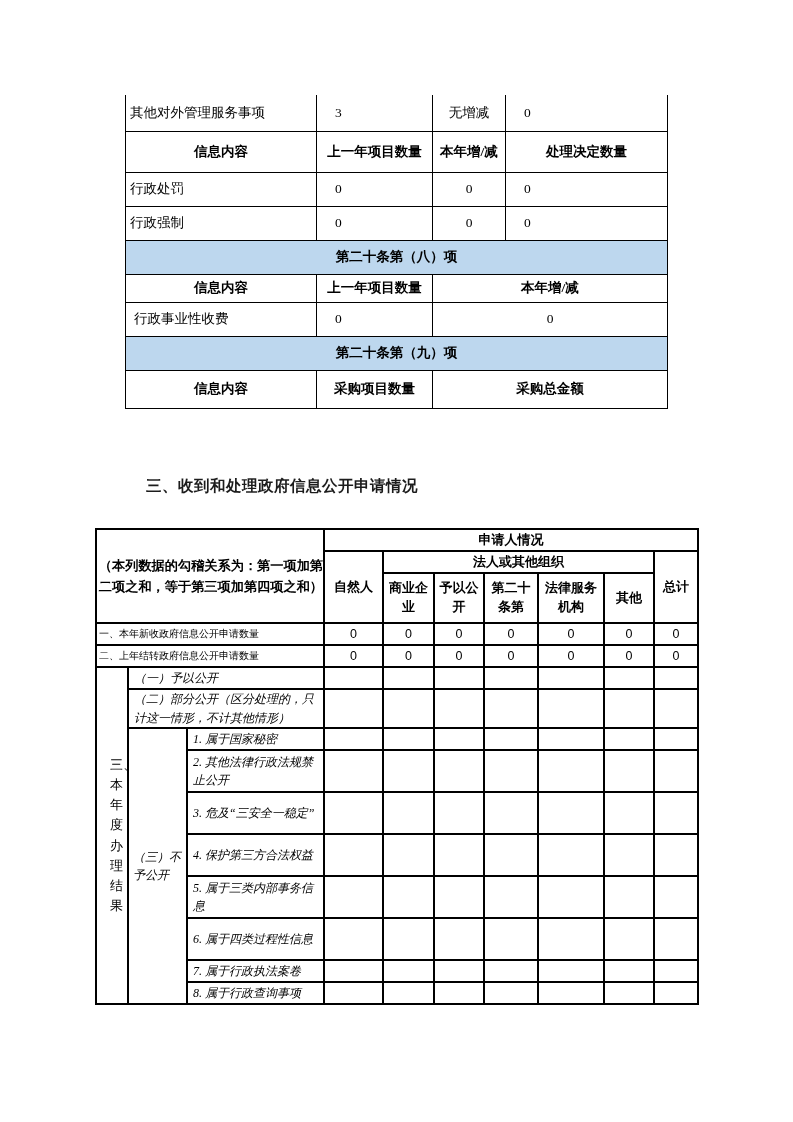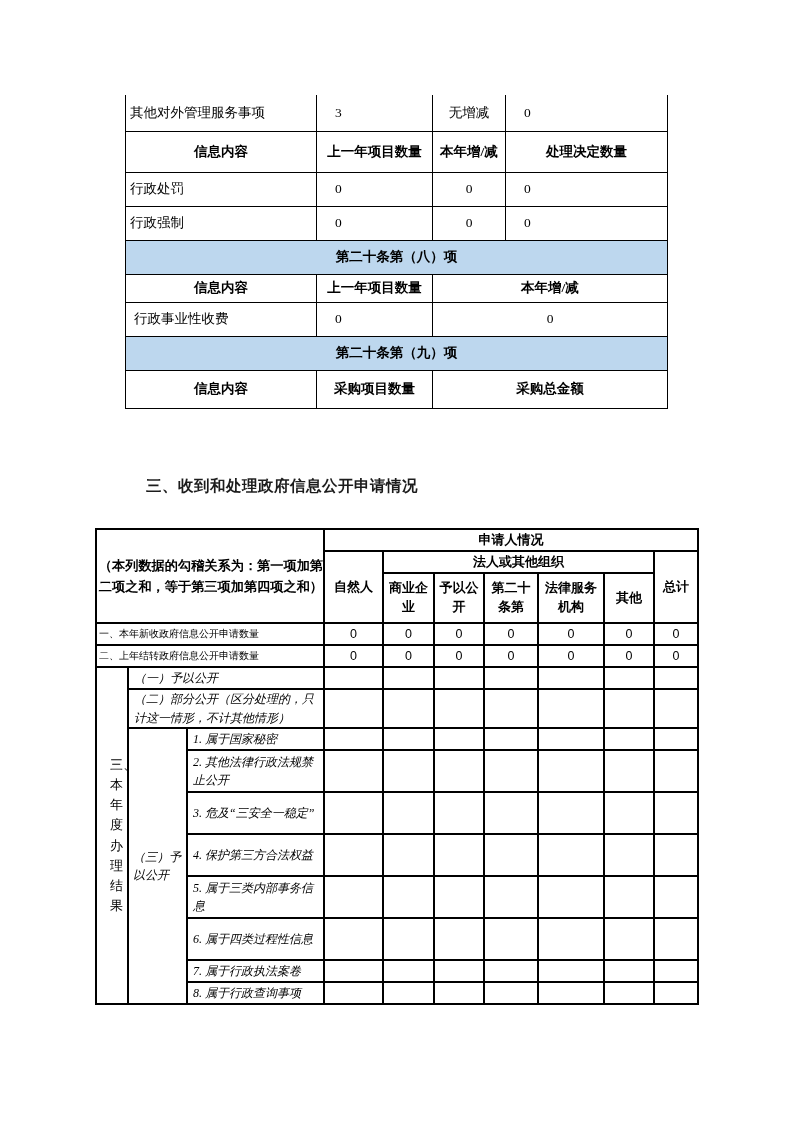--- a/index.html
+++ b/index.html
@@ -169,21 +169,21 @@
         <td class="ital" colspan="2">（二）部分公开（区分处理的，只计这一情形，不计其他情形）</td>
         <td class="e"></td>
           <td class="e"></td>
           <td class="e"></td>
           <td class="e"></td>
           <td class="e"></td>
           <td class="e"></td>
           <td class="e"></td>
       </tr>
       <tr class="d1">
-        <td class="ital subhdr" rowspan="8">（三）予以公开</td>
+        <td class="ital subhdr" rowspan="8">（三）不予公开</td>
         <td class="ital">1. 属于国家秘密</td>
         <td class="e"></td>
           <td class="e"></td>
           <td class="e"></td>
           <td class="e"></td>
           <td class="e"></td>
           <td class="e"></td>
           <td class="e"></td>
       </tr>
       <tr class="d2">

